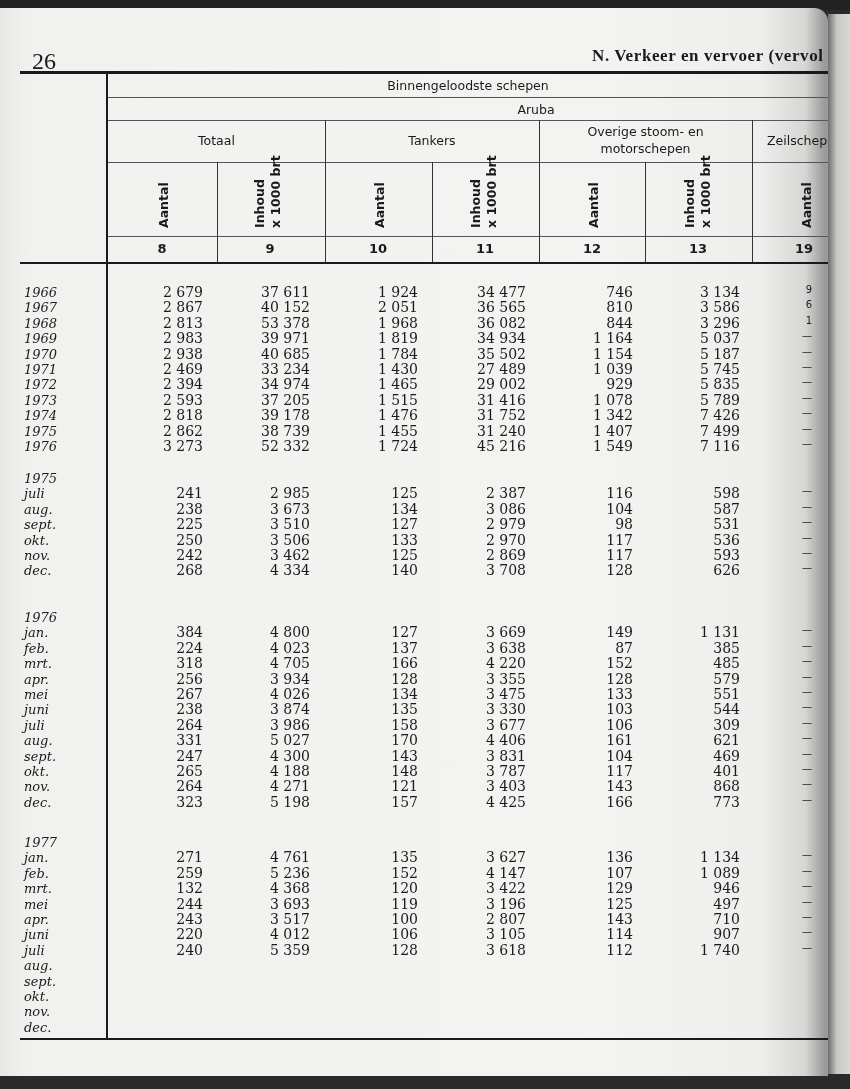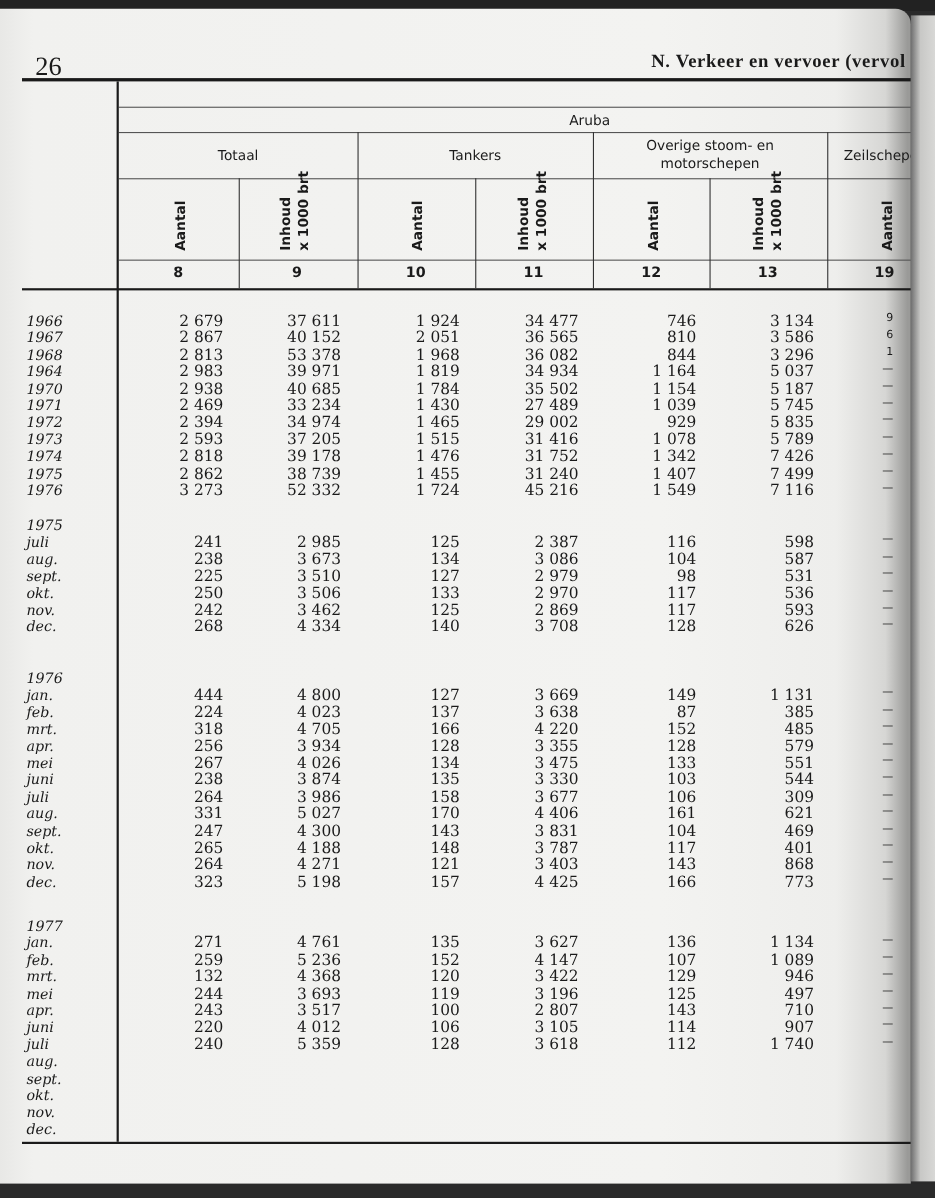--- a/index.html
+++ b/index.html
@@ -76,20 +76,21 @@
   <div class="rule" style="left:106px; top:66px; width:2px; height:964px;"></div>
 
   <div class="vline" style="left:325px; top:112px; height:142px;"></div>
   <div class="vline" style="left:539px; top:112px; height:142px;"></div>
   <div class="vline" style="left:752px; top:112px; height:142px;"></div>
 
   <div class="vline" style="left:217px; top:154px; height:100px;"></div>
   <div class="vline" style="left:432px; top:154px; height:100px;"></div>
   <div class="vline" style="left:645px; top:154px; height:100px;"></div>
 
+  <div class="hdr" style="left:108px; width:720px; top:70px;">Binnengeloodste schepen</div>
   <div class="hdr" style="left:108px; width:824px; top:94px;margin-left:16px;">Aruba</div>
   <div class="hdr" style="left:108px; width:217px; top:125px;">Totaal</div>
   <div class="hdr" style="left:325px; width:214px; top:125px;">Tankers</div>
   <div class="hdr" style="left:539px; width:213px; top:116px;">Overige stoom- en</div>
   <div class="hdr" style="left:539px; width:213px; top:133px;">motorschepen</div>
   <div class="hdr" style="left:752px; width:90px; top:125px; text-align:left; padding-left:15px;">Zeilschepen</div>
 
   <div class="rot" style="left:156px; top:220px;">Aantal</div>
   <div class="rot" style="left:252px; top:220px;">Inhoud</div>
   <div class="rot" style="left:268px; top:220px;">x 1000 brt</div>
@@ -127,21 +128,21 @@
       <div class="cell" style="left: 660px; top: 291.4px;">3 586</div>
       <div class="cell c14" style="left: 792px; top: 291.4px;">6</div>
       <div class="rowlabel" style="top: 307.8px;">1968</div>
       <div class="cell" style="left: 123px; top: 306.8px;">2 813</div>
       <div class="cell" style="left: 230px; top: 306.8px;">53 378</div>
       <div class="cell" style="left: 338px; top: 306.8px;">1 968</div>
       <div class="cell" style="left: 446px; top: 306.8px;">36 082</div>
       <div class="cell" style="left: 553px; top: 306.8px;">844</div>
       <div class="cell" style="left: 660px; top: 306.8px;">3 296</div>
       <div class="cell c14" style="left: 792px; top: 306.8px;">1</div>
-      <div class="rowlabel" style="top: 323.2px;">1964</div>
+      <div class="rowlabel" style="top: 323.2px;">1969</div>
       <div class="cell" style="left: 123px; top: 322.2px;">2 983</div>
       <div class="cell" style="left: 230px; top: 322.2px;">39 971</div>
       <div class="cell" style="left: 338px; top: 322.2px;">1 819</div>
       <div class="cell" style="left: 446px; top: 322.2px;">34 934</div>
       <div class="cell" style="left: 553px; top: 322.2px;">1 164</div>
       <div class="cell" style="left: 660px; top: 322.2px;">5 037</div>
       <div class="cell c14" style="left: 792px; top: 322.2px;">—</div>
       <div class="rowlabel" style="top: 338.6px;">1970</div>
       <div class="cell" style="left: 123px; top: 337.6px;">2 938</div>
       <div class="cell" style="left: 230px; top: 337.6px;">40 685</div>
@@ -242,21 +243,21 @@
       <div class="rowlabel" style="top: 555.4px;">dec.</div>
       <div class="cell" style="left: 123px; top: 554.4px;">268</div>
       <div class="cell" style="left: 230px; top: 554.4px;">4 334</div>
       <div class="cell" style="left: 338px; top: 554.4px;">140</div>
       <div class="cell" style="left: 446px; top: 554.4px;">3 708</div>
       <div class="cell" style="left: 553px; top: 554.4px;">128</div>
       <div class="cell" style="left: 660px; top: 554.4px;">626</div>
       <div class="cell c14" style="left: 792px; top: 554.4px;">—</div>
       <div class="rowlabel" style="top: 602px;">1976</div>
       <div class="rowlabel" style="top: 617.4px;">jan.</div>
-      <div class="cell" style="left: 123px; top: 616.4px;">444</div>
+      <div class="cell" style="left: 123px; top: 616.4px;">384</div>
       <div class="cell" style="left: 230px; top: 616.4px;">4 800</div>
       <div class="cell" style="left: 338px; top: 616.4px;">127</div>
       <div class="cell" style="left: 446px; top: 616.4px;">3 669</div>
       <div class="cell" style="left: 553px; top: 616.4px;">149</div>
       <div class="cell" style="left: 660px; top: 616.4px;">1 131</div>
       <div class="cell c14" style="left: 792px; top: 616.4px;">—</div>
       <div class="rowlabel" style="top: 632.8px;">feb.</div>
       <div class="cell" style="left: 123px; top: 631.8px;">224</div>
       <div class="cell" style="left: 230px; top: 631.8px;">4 023</div>
       <div class="cell" style="left: 338px; top: 631.8px;">137</div>

